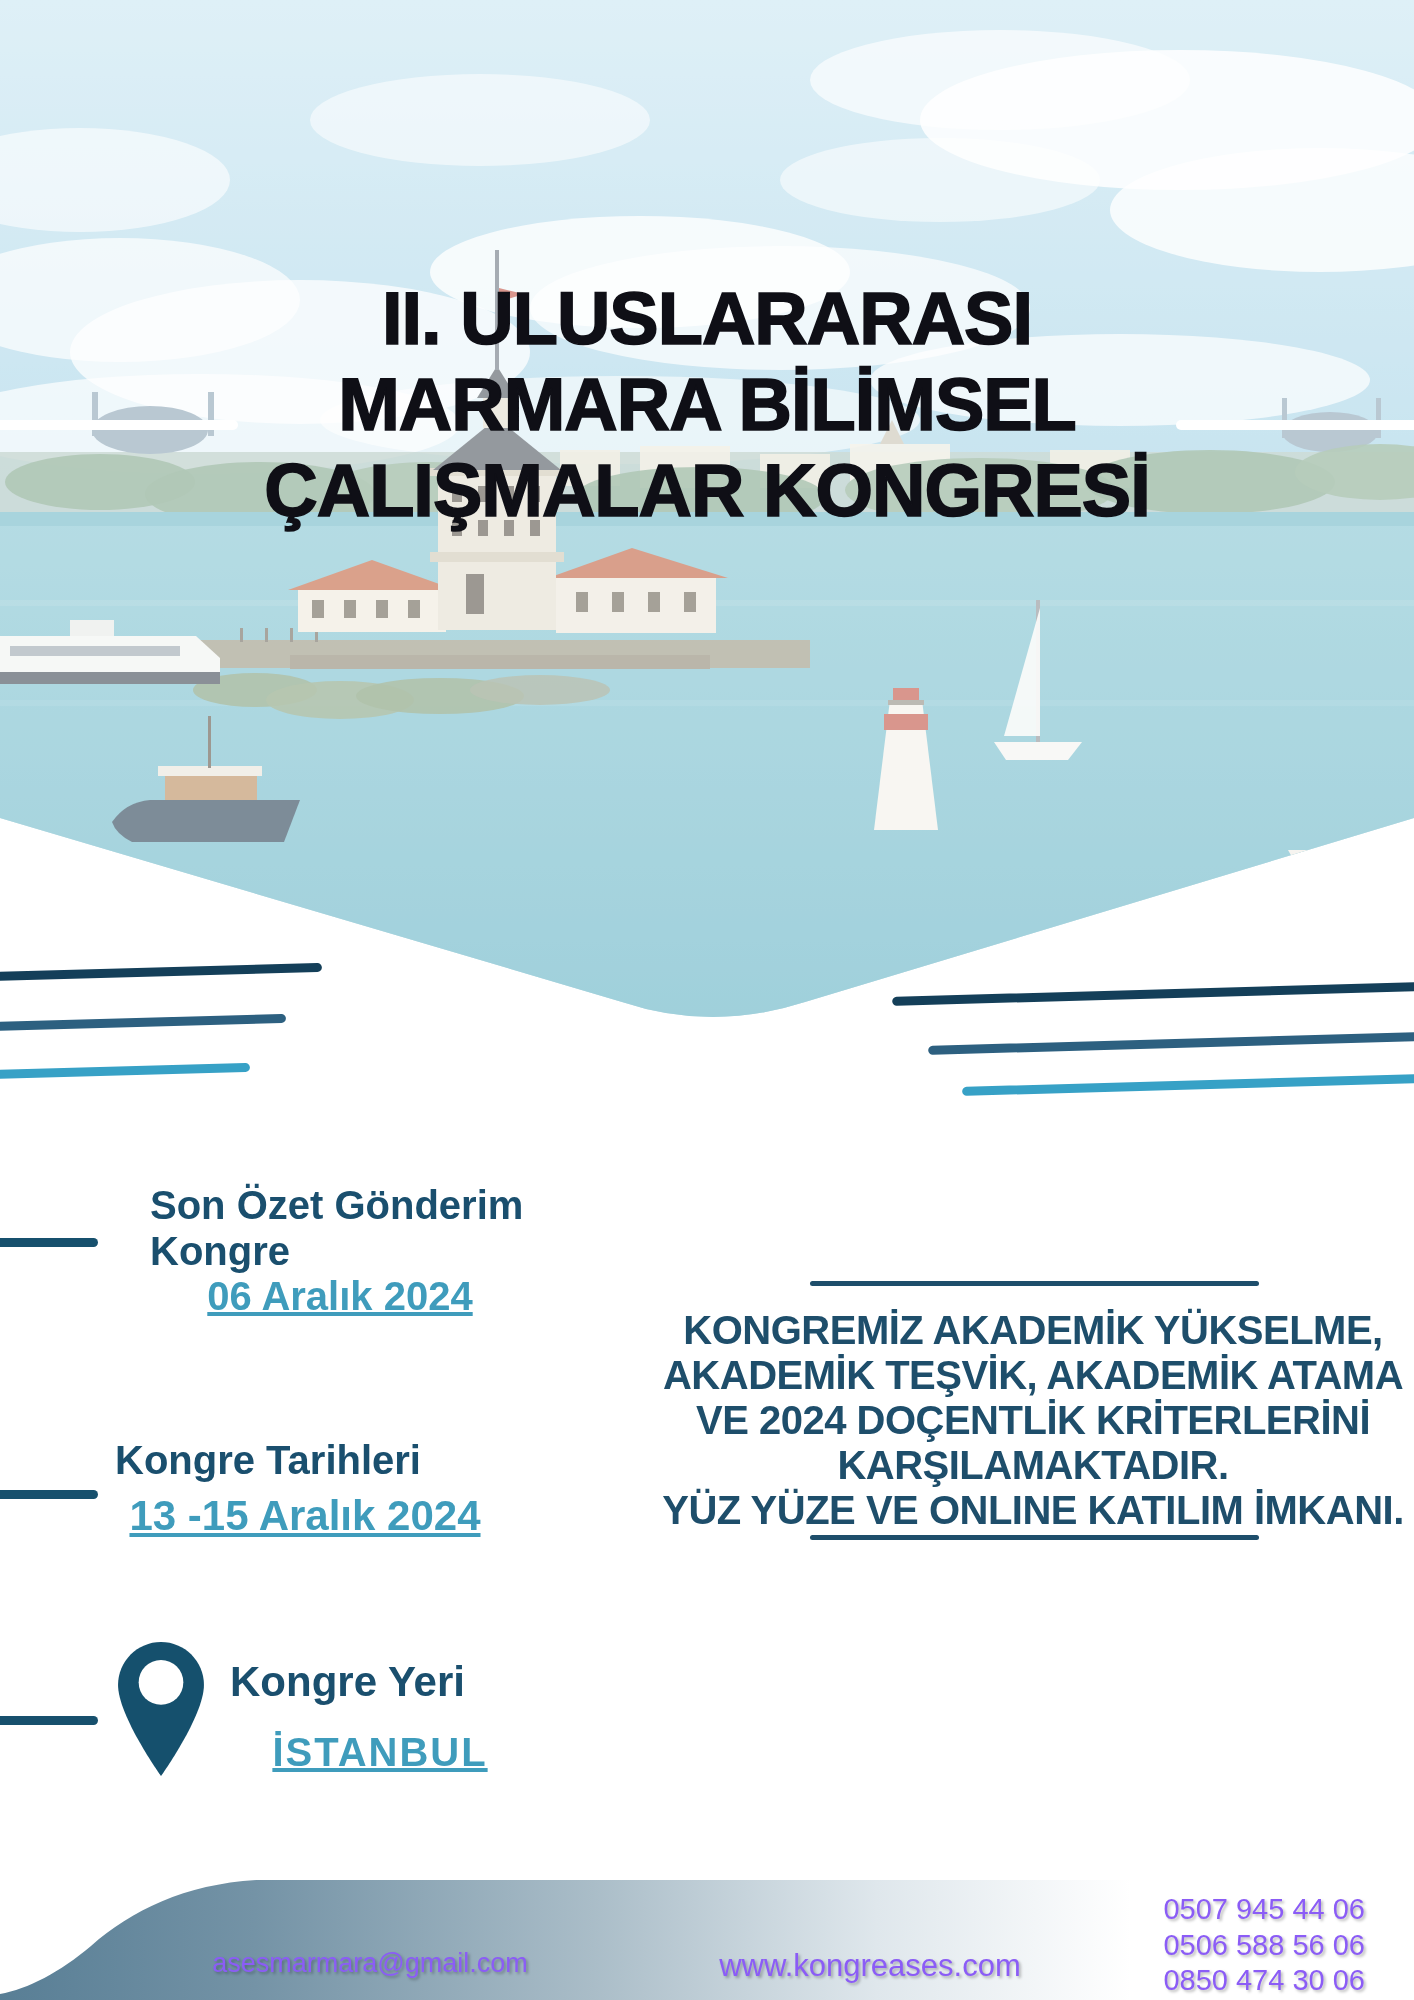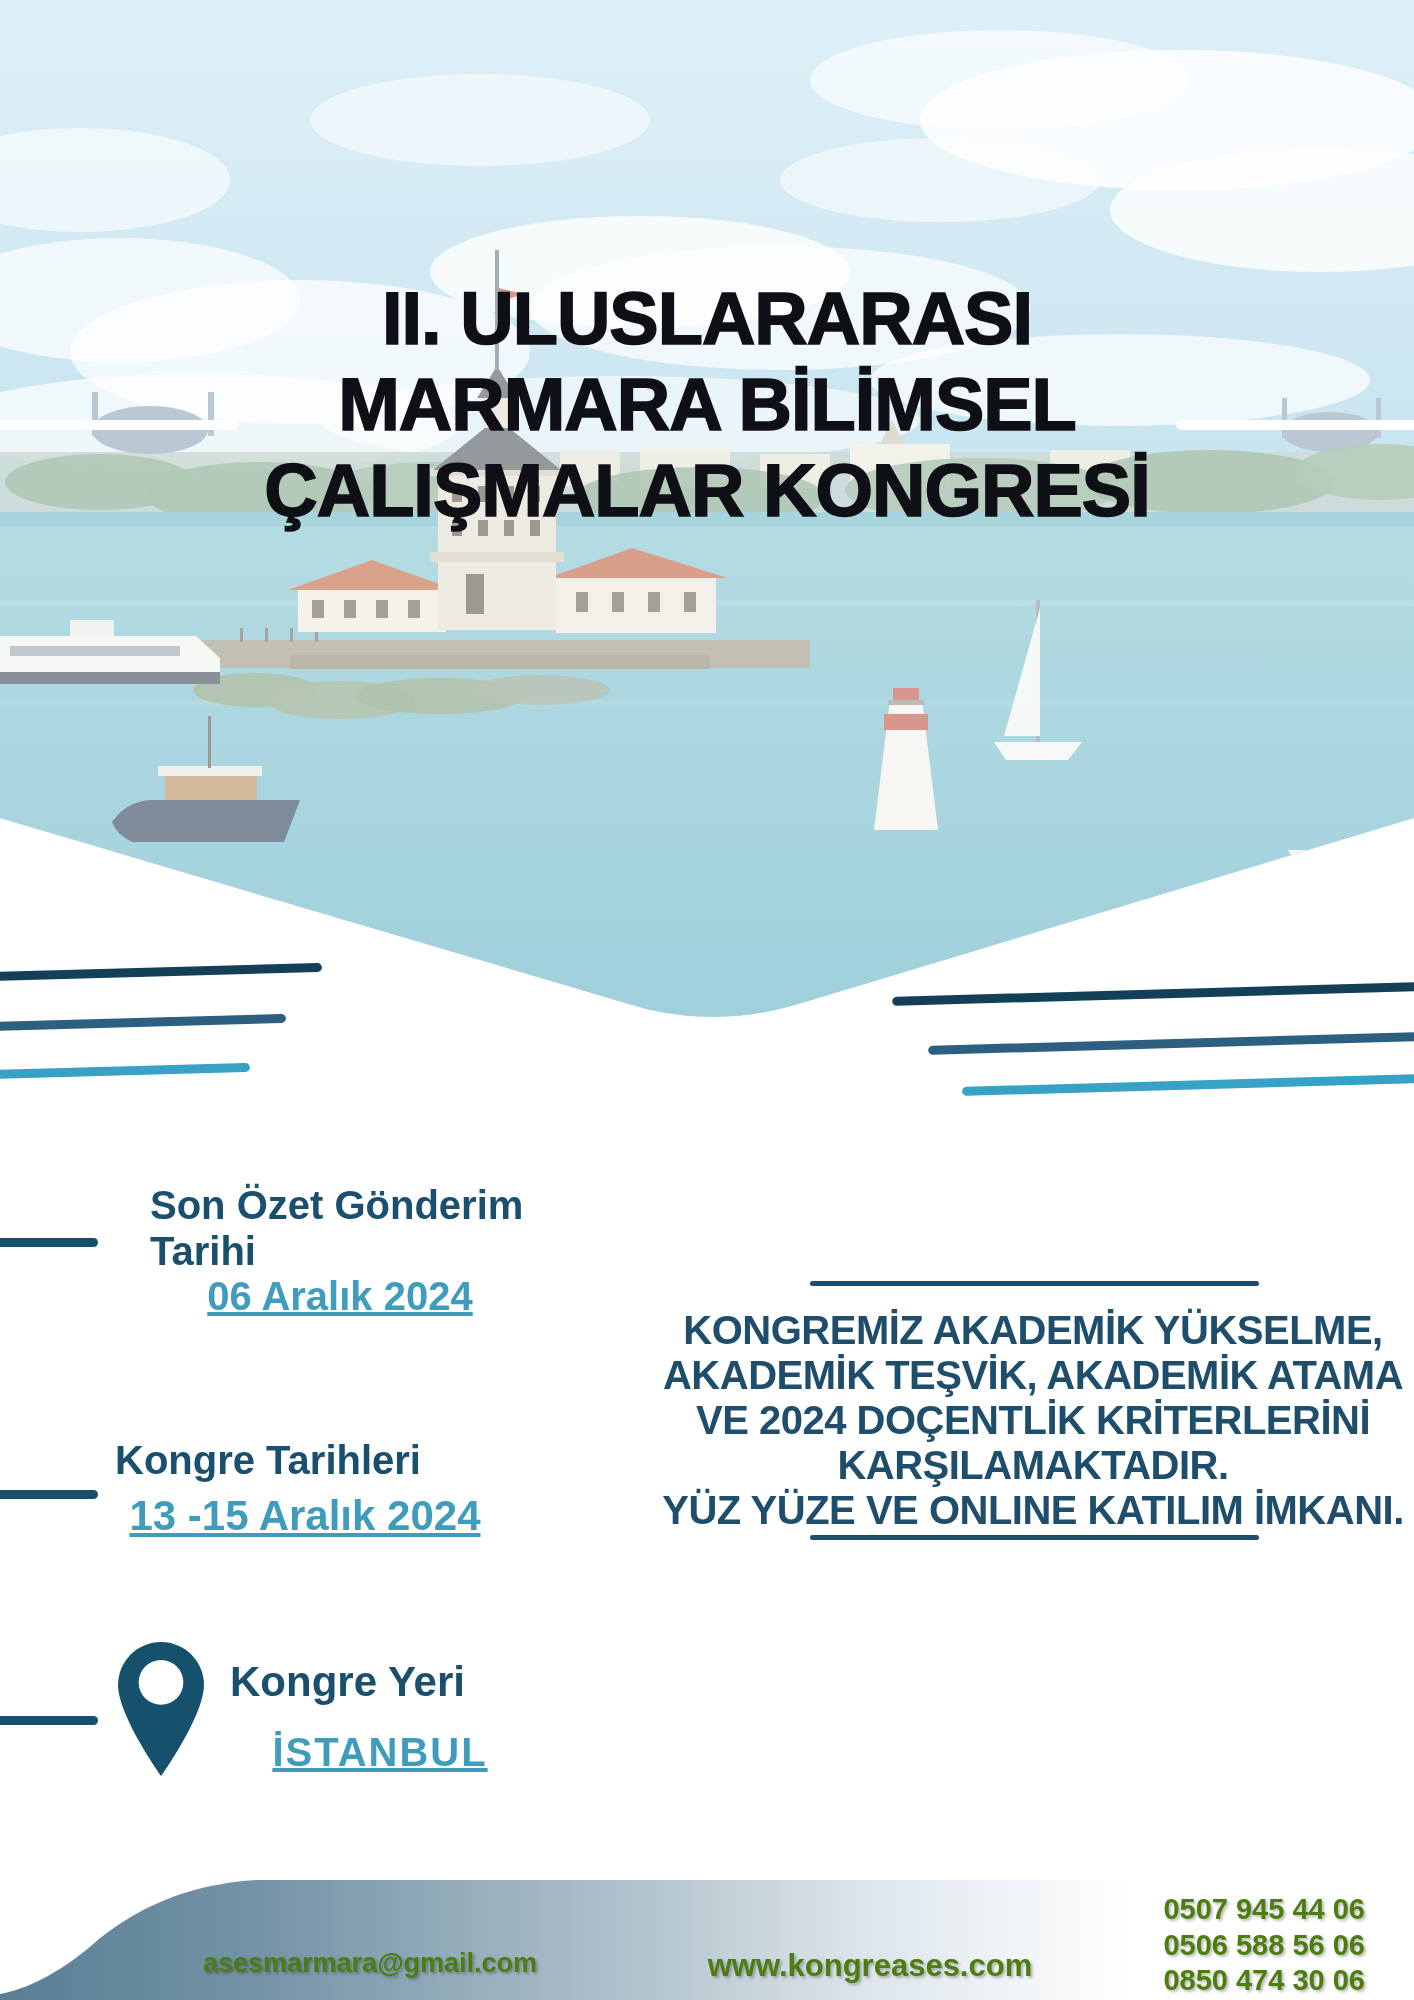--- a/index.html
+++ b/index.html
@@ -39,21 +39,21 @@
     position:absolute; left:620px; top:1308px; width:826px; text-align:center;
     font-size:40px; line-height:45px; font-weight:700; letter-spacing:-0.5px; color:#1e4e6b;
   }
 
   
   .pin { position:absolute; left:118px; top:1642px; width:86px; height:134px; }
 
   
   .band { position:absolute; left:0; top:1860px; width:1414px; height:140px; }
   .footer-text {
-    position:absolute; font-weight:700; color:#4d7c0f;
+    position:absolute; font-weight:400; color:#8b5cf6;
     text-shadow:2px 2px 3px rgba(0,0,0,0.28);
   }
   .email   { left:150px; top:1948px; width:440px; text-align:center; font-size:27px; }
   .website { left:650px; top:1948px; width:440px; text-align:center; font-size:31px; }
   .phones  { left:1090px; top:1892px; width:275px; text-align:right;
              font-size:29px; line-height:35.5px; }
 </style>
 </head>
 <body>
 
@@ -210,21 +210,21 @@
   <div class="bar" style="left:-6px; top:972px;  width:328px; background:#143f59; transform:rotate(-1.6deg); transform-origin:left center;"></div>
   <div class="bar" style="left:-6px; top:1022px; width:292px; background:#2d6080; transform:rotate(-1.6deg); transform-origin:left center;"></div>
   <div class="bar" style="left:-6px; top:1070px; width:256px; background:#37a1c6; transform:rotate(-1.6deg); transform-origin:left center;"></div>
   <div class="bar" style="left:892px; top:982px;  width:532px; background:#143f59; transform:rotate(-1.6deg); transform-origin:right center;"></div>
   <div class="bar" style="left:928px; top:1032px; width:496px; background:#2d6080; transform:rotate(-1.6deg); transform-origin:right center;"></div>
   <div class="bar" style="left:962px; top:1074px; width:462px; background:#37a1c6; transform:rotate(-1.6deg); transform-origin:right center;"></div>
 
   <div class="dash" style="top:1238px;"></div>
   <div class="info-label deadline-label">
     <div>Son Özet Gönderim</div>
-    <div>Tarihi</div>
+    <div>Kongre</div>
   </div>
   <div class="info-value deadline-value">06 Aralık 2024</div>
 
   <div class="dash" style="top:1490px;"></div>
   <div class="info-label dates-label">Kongre Tarihleri</div>
   <div class="info-value dates-value">13 -15 Aralık 2024</div>
 
   <div class="dash" style="top:1716px;"></div>
   <svg class="pin" viewBox="0 0 100 156" aria-hidden="true">
     <path d="M50 0C22.4 0 0 22.4 0 50c0 36 50 106 50 106s50-70 50-106C100 22.4 77.6 0 50 0z" fill="#15506d"></path>

